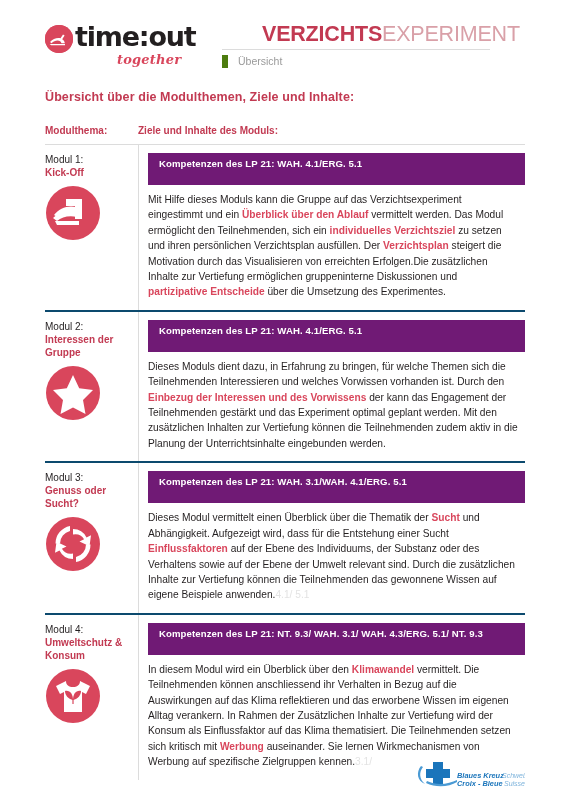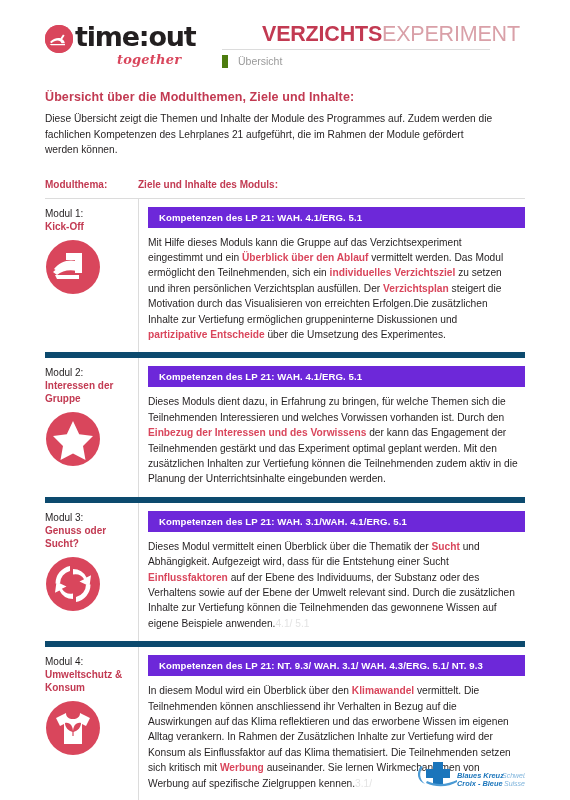--- a/index.html
+++ b/index.html
@@ -51,32 +51,32 @@
   .intro p { font-size: 10.2px; line-height: 15.5px; color: #231f20; max-width: 452px; }
 
   
   .tbl-head { display: flex; margin-top: 16px; padding-bottom: 6px; }
   .tbl-head .c1 { width: 93px; flex: 0 0 93px; }
   .tbl-head .c2 { flex: 1; }
   .tbl-head span { font-size: 10px; font-weight: bold; color: #c23a52; }
   .tbl-rule { height: 1px; background: #dcdcdc; }
 
   
-  .module { display: flex; border-bottom: 6px solid #0c4a6e; }
+  .module { display: flex; border-bottom: 2px solid #0c4a6e; }
   .module:last-of-type { border-bottom: none; }
   .mod-left { width: 93px; flex: 0 0 93px; padding-top: 8px; }
   .mod-num { font-size: 10px; color: #231f20; line-height: 13px; }
   .mod-name { font-size: 10px; color: #c23a52; font-weight: bold; line-height: 13px; }
   .mod-icon { width: 56px; height: 56px; margin-top: 6px; }
   .mod-icon svg { display: block; }
 
   .mod-right { flex: 1; padding: 8px 0 10px 0; border-left: 1px solid #dcdcdc; padding-left: 0; }
   .comp-bar {
-    background: #6d28d9; color: #ffffff; font-size: 9.6px; font-weight: bold;
-    padding: 5px 0 5px 11px; margin-left: 9px; letter-spacing: .1px;
+    background: #701a75; color: #ffffff; font-size: 9.6px; font-weight: bold;
+    padding: 5px 0 16px 11px; margin-left: 9px; letter-spacing: .1px;
   }
   .mod-text {
     font-size: 10.2px; line-height: 15.4px; color: #231f20;
     margin: 7px 0 0 9px; padding-right: 6px; text-align: left;
   }
   .mod-text .hl { color: #d9465c; font-weight: bold; }
   .faint { color: #e3e3e3; }
 
   
   .m1 { min-height: 112px; }
@@ -110,21 +110,20 @@
 
     <div class="title-block">
       <div class="main-title"><span class="t-strong">VERZICHTS</span><span class="t-light">EXPERIMENT</span></div>
       <div class="title-rule"></div>
       <div class="sub-title">Übersicht</div>
     </div>
   </div>
 
   <div class="intro">
     <h2>Übersicht über die Modulthemen, Ziele und Inhalte:</h2>
-    <p>Diese Übersicht zeigt die Themen und Inhalte der Module des Programmes auf. Zudem werden die fachlichen Kompetenzen des Lehrplanes 21 aufgeführt, die im Rahmen der Module gefördert werden können.</p>
   </div>
 
   <div class="tbl-head">
     <div class="c1"><span>Modulthema:</span></div>
     <div class="c2"><span>Ziele und Inhalte des Moduls:</span></div>
   </div>
   <div class="tbl-rule"></div>
 
   <div id="modules-container">
       <div class="module m1">

